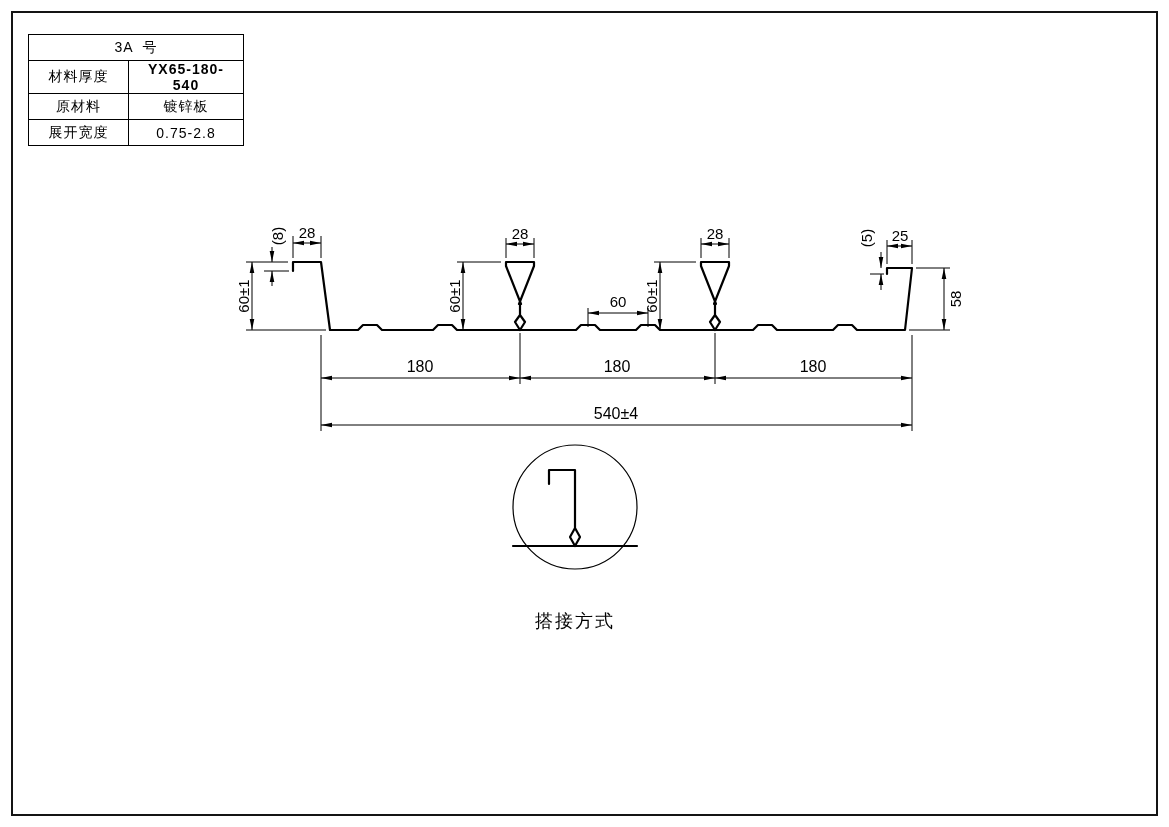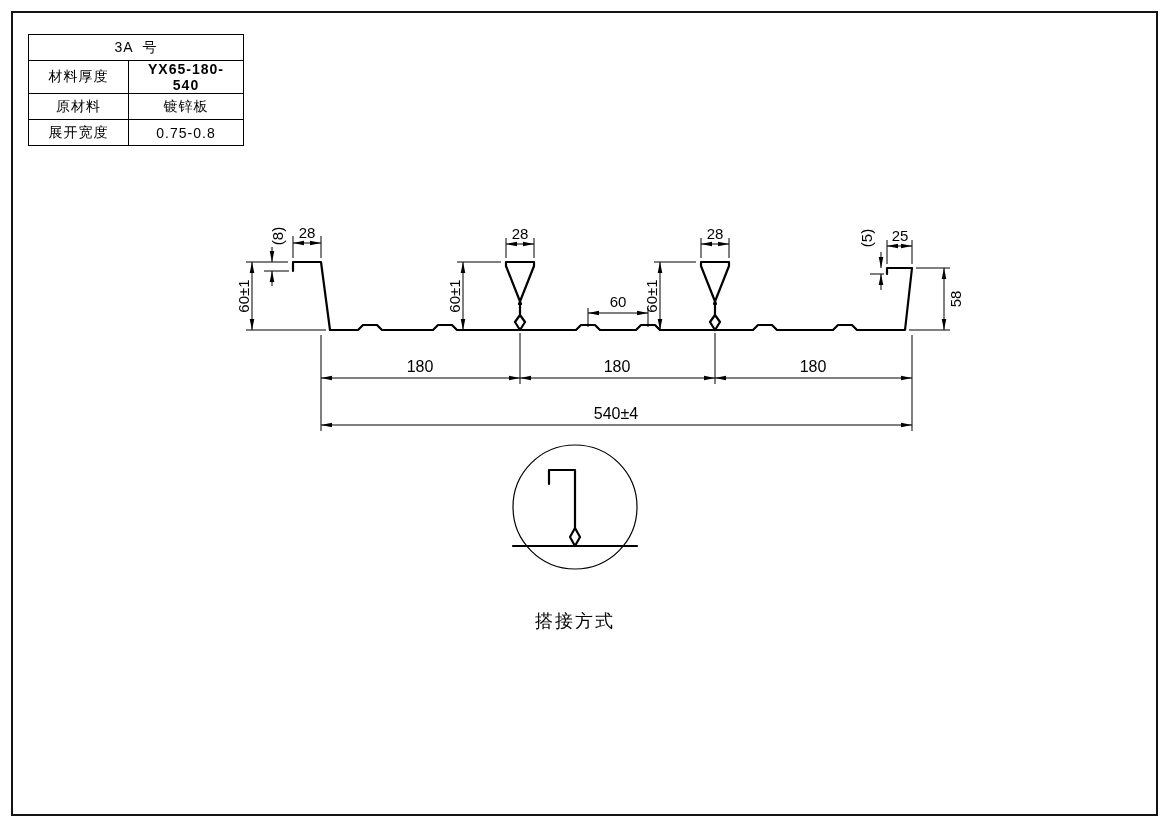--- a/index.html
+++ b/index.html
@@ -69,21 +69,21 @@
     <tr>
       <td class="tb-label">材料厚度</td>
       <td class="tb-value tb-model">YX65-180-540</td>
     </tr>
     <tr>
       <td class="tb-label">原材料</td>
       <td class="tb-value">镀锌板</td>
     </tr>
     <tr>
       <td class="tb-label">展开宽度</td>
-      <td class="tb-value">0.75-0.8</td>
+      <td class="tb-value">0.75-2.8</td>
     </tr>
   </tbody>
     </table>
 
   <svg class="drawing" width="1169" height="827" viewBox="0 0 1169 827">
     <defs>
       <marker id="arr" viewBox="0 0 11 8" refX="11" refY="4" markerWidth="11" markerHeight="8" markerUnits="userSpaceOnUse" orient="auto">
         <path d="M0,1.7 L11,4 L0,6.3 Z" fill="#000"></path>
       </marker>
     </defs>

